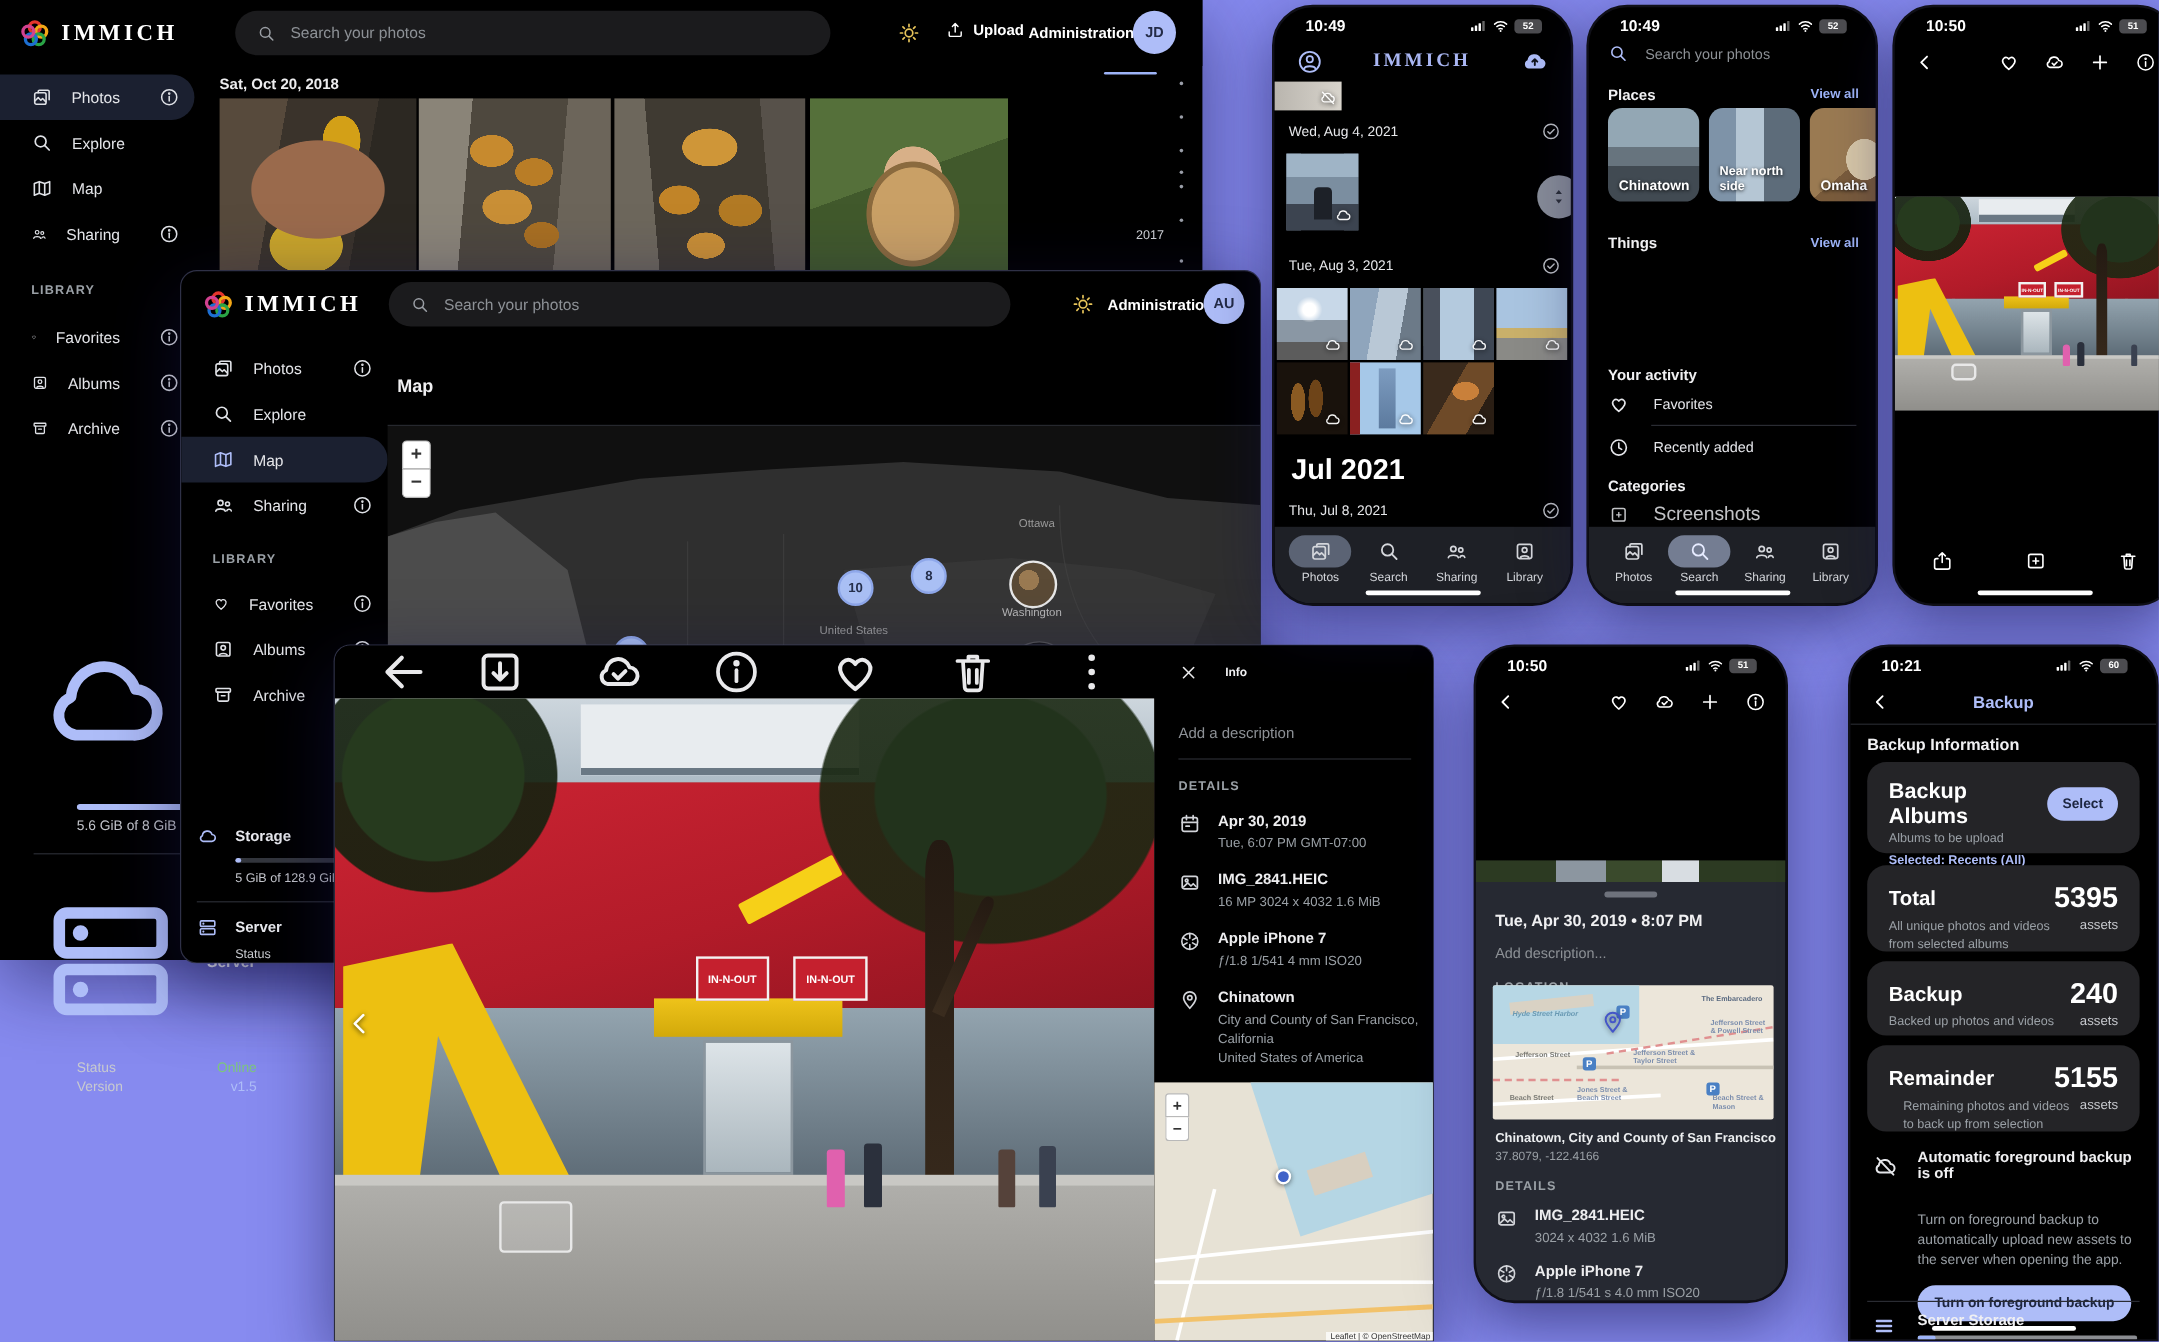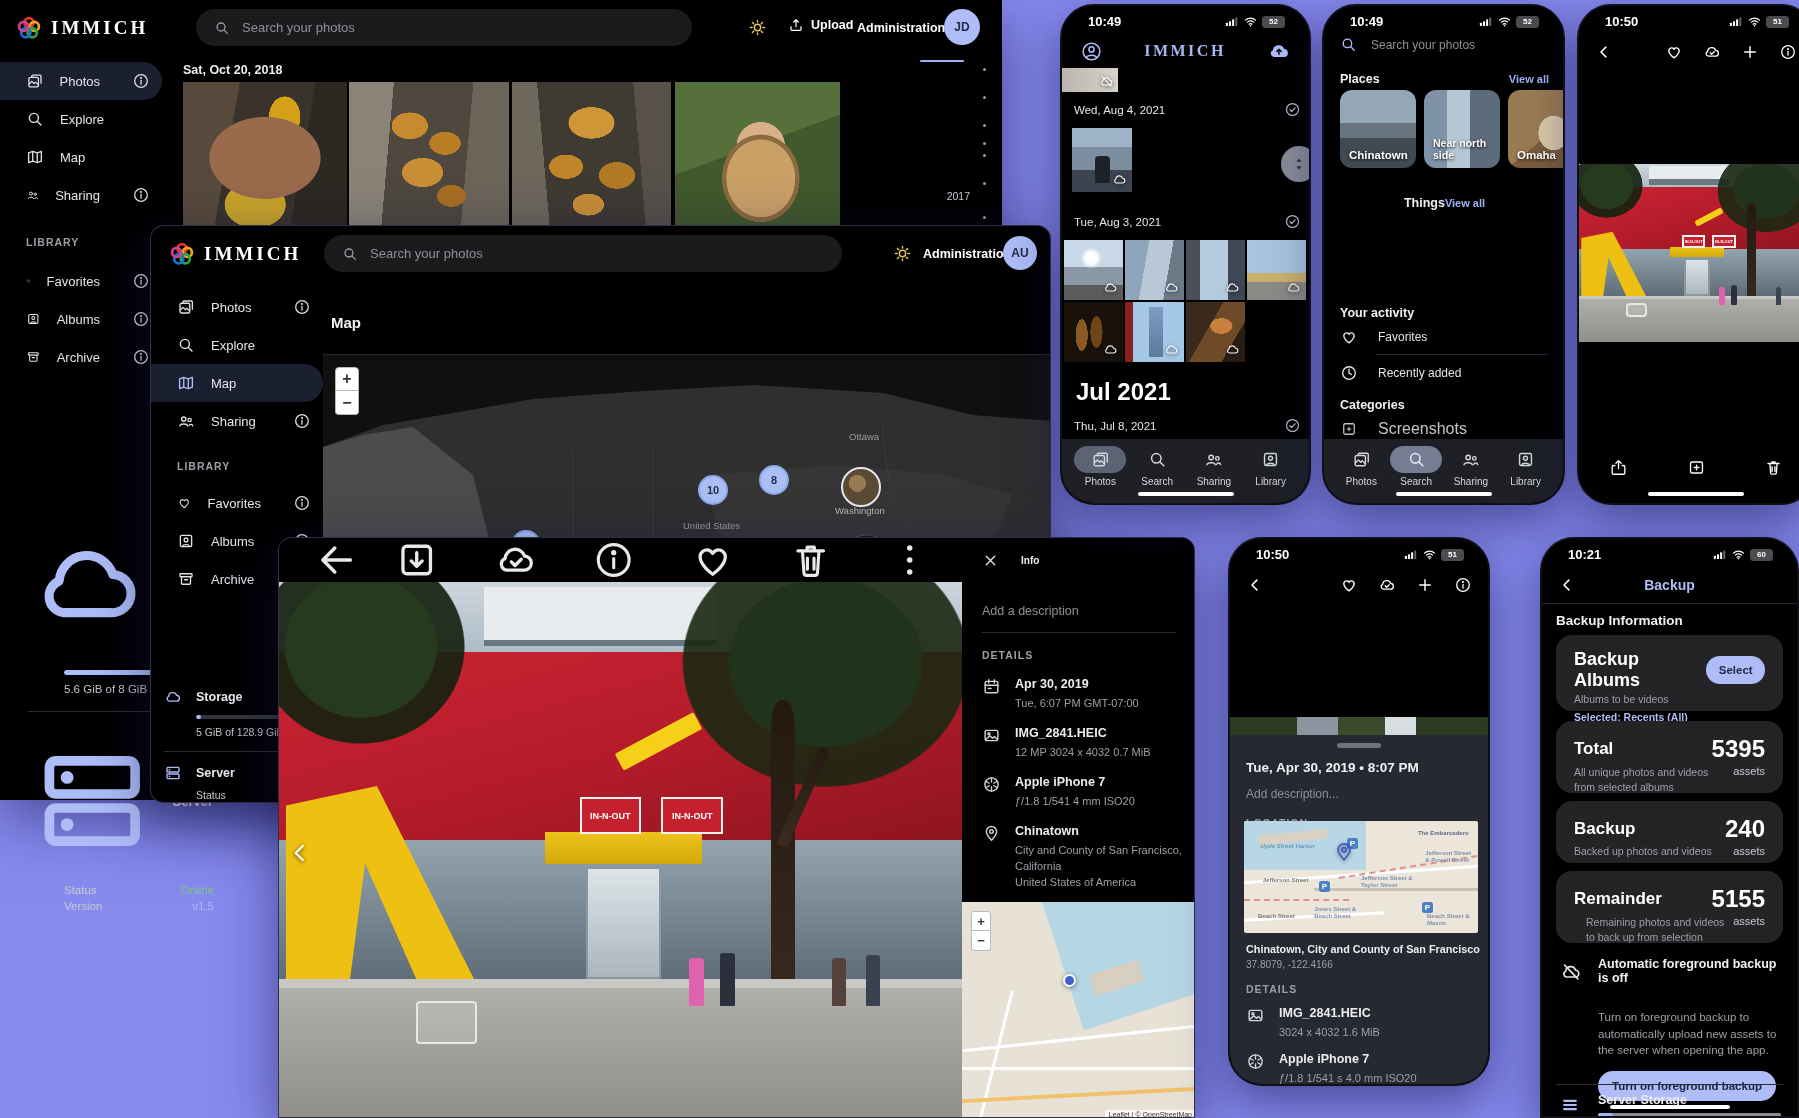--- a/index.html
+++ b/index.html
@@ -587,21 +587,21 @@
           <div class="t">Apr 30, 2019</div>
            <div class="s">Tue, 6:07 PM GMT-07:00</div>
         </div>
     </div>
     <div class="dtl" style="left:20px;top:187px;width:205px;">
       <svg class="ic">
           <use href="#i-image"></use>
         </svg>
       <div>
           <div class="t">IMG_2841.HEIC</div>
-           <div class="s">12 MP  3024 x 4032  0.7 MiB</div>
+           <div class="s">16 MP  3024 x 4032  1.6 MiB</div>
         </div>
     </div>
     <div class="dtl" style="left:20px;top:236px;width:205px;">
       <svg class="ic">
           <use href="#i-aperture"></use>
         </svg>
       <div>
           <div class="t">Apple iPhone 7</div>
            <div class="s">ƒ/1.8  1/541  4 mm  ISO20</div>
         </div>
@@ -789,21 +789,21 @@
     <div class="thumb" style="width:76px;height:78px;background:linear-gradient(180deg,#93a7b4 0 42%,#67747e 42% 62%,#414a52 62%);">
         <span class="lbl">Chinatown</span>
       </div>
     <div class="thumb" style="width:76px;height:78px;background:linear-gradient(90deg,#7e93a8 0 30%,#b5c6d4 30% 60%,#5d6c7a 60%),linear-gradient(180deg,rgba(120,150,180,.35) 70%,rgba(60,66,72,.9) 70%);">
         <span class="lbl" style="font-size:10.5px;">Near north side</span>
       </div>
     <div class="thumb" style="width:76px;height:78px;background:radial-gradient(30px 34px at 60% 55%,#d8c8a8 0 50%,rgba(0,0,0,0) 51%),linear-gradient(140deg,#9a7a52 0 55%,#7a5c3c 55%);">
         <span class="lbl">Omaha</span>
       </div>
   </div>
-  <div class="abs flex" style="left:16px;right:14px;top:190px;justify-content:center;">
+  <div class="abs flex" style="left:16px;right:14px;top:190px;justify-content:space-between;">
     <span style="color:#f0f0f2;font-size:12.5px;font-weight:700;">Things</span>
     <span style="color:#9db3f7;font-size:11px;font-weight:600;">View all</span>
   </div>
   <span class="abs" style="left:16px;top:300px;color:#f0f0f2;font-size:12.5px;font-weight:700;">Your activity</span>
   <div class="abs flex" style="left:16px;top:322px;gap:20px;">
     <svg class="ic" style="color:#e4e5e9;width:18px;height:18px;">
         <use href="#i-heart"></use>
       </svg>
     <span style="color:#e4e5e9;font-size:12px;">Favorites</span>
   </div>
@@ -1028,21 +1028,21 @@
       </svg>
     <span style="flex:1;text-align:center;color:#aebdf8;font-size:14px;font-weight:700;margin-right:18px;">Backup</span>
   </div>
   <div class="abs" style="left:0;top:64px;width:100%;height:1px;background:#26282e;"></div>
   <span class="abs" style="left:14px;top:74px;color:#f0f0f2;font-size:13.5px;font-weight:700;">Backup Information</span>
   <div class="card" style="top:96px;height:76px;">
     <div class="flex" style="justify-content:space-between;">
       <span style="color:#fff;font-size:18px;font-weight:700;">Backup Albums</span>
       <span class="pillbtn" style="width:60px;height:28px;font-size:11.5px;">Select</span>
     </div>
-    <div style="color:#9aa0a6;font-size:10.5px;margin-top:2px;">Albums to be videos</div>
+    <div style="color:#9aa0a6;font-size:10.5px;margin-top:2px;">Albums to be upload</div>
     <div style="color:#aebdf8;font-size:10.5px;font-weight:700;margin-top:6px;">Selected: Recents (All)</div>
   </div>
   <div class="card" style="top:182px;height:72px;">
     <div class="flex" style="justify-content:space-between;">
       <span style="color:#fff;font-size:17px;font-weight:700;">Total</span>
       <span style="color:#fff;font-size:24px;font-weight:700;">5395</span>
     </div>
     <div class="flex" style="justify-content:space-between;align-items:flex-start;margin-top:2px;">
       <span style="color:#9aa0a6;font-size:10.5px;width:150px;line-height:1.4;">All unique photos and videos from selected albums</span>
       <span style="color:#c8cacf;font-size:11px;">assets</span>

